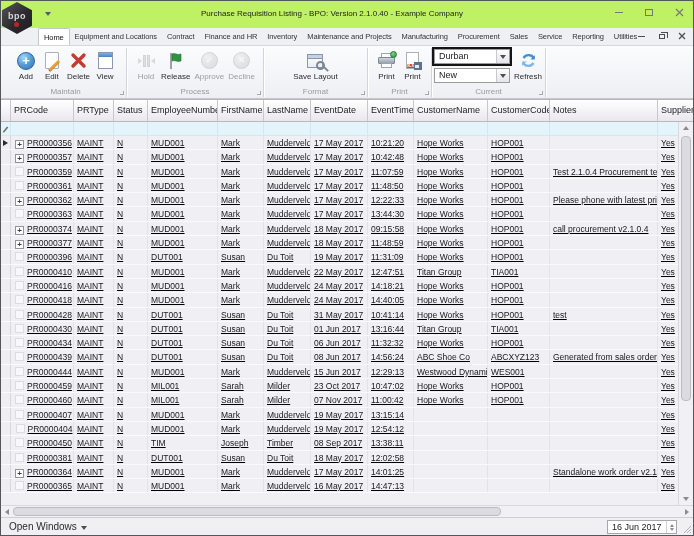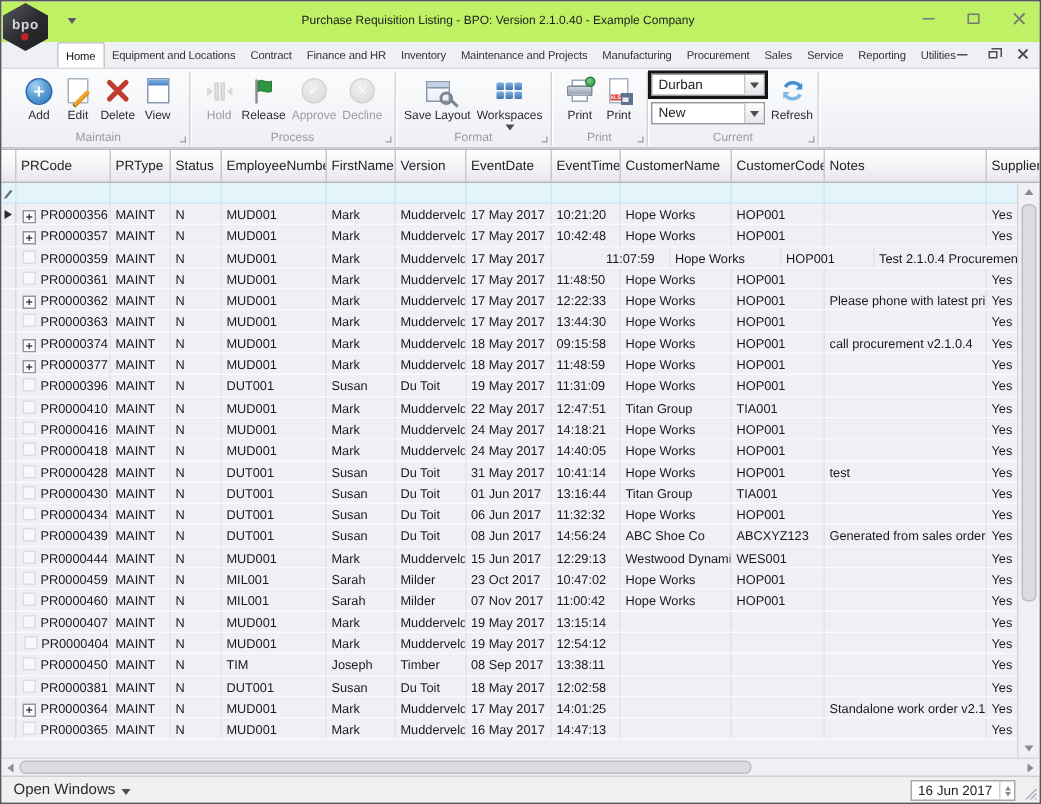--- a/index.html
+++ b/index.html
@@ -86,21 +86,21 @@
   .hcell { border-right:1px solid #c9c7cd; padding:5px 0 0 3px; font-size:9px; color:#232327; white-space:nowrap; overflow:hidden; flex:0 0 auto; }
   .hcell.ind { width:10px; padding:0; }
   .hcell.fill { flex:1 1 auto; border-right:none; }
   .grid-main { flex:1; display:flex; min-height:0; }
   .grid-left { width:677px; display:flex; flex-direction:column; min-width:0; }
   .frow { display:flex; height:14px; flex:0 0 14px; background:#e3f4fa; border-bottom:1px solid #d2e7ef; }
   .fcell { border-right:1px solid #d2e7ef; flex:0 0 auto; }
   .fcell.ind { width:10px; display:flex; align-items:center; justify-content:center; }
   .fcell.fill { flex:1 1 auto; border-right:none; }
   .rows { flex:1; overflow:hidden; }
-  .grow { display:flex; height:14.3px; background:#f0eff4; border-bottom:1px solid #fafafc; }
+  .grow { display:flex; height:14.3px; background:#f0eff4; border-bottom:1px solid #fafafc;text-decoration:underline; }
   .cell { border-right:1px solid #e3e2e8; padding:2px 0 0 3px; font-size:8.5px; color:#18181c; white-space:nowrap; overflow:hidden; flex:0 0 auto; line-height:11px; }
   .cell.ind { width:10px; padding:0; display:flex; align-items:center; justify-content:center; border-right:1px solid #d8d7dd; background:#efeef3; }
   .cell.fill { flex:1 1 auto; border-right:none; }
   .cur-arrow { width:0; height:0; border-top:3px solid transparent; border-bottom:3px solid transparent; border-left:5px solid #2b2b2f; }
   .exp { display:inline-block; width:9px; height:9px; margin:0 3px 0 1px; vertical-align:-1px; text-align:center; }
   .exp.plus { border:1px solid #94949c; background:#fdfdfe; color:#3c3c42; font-size:8px; font-weight:bold; line-height:7px; }
   .exp.faint { border:1px solid #dddce2; background:rgba(255,255,255,.5); }
 
   
   .vscroll { width:15px; flex:0 0 15px; background:#f1f0f5; border-left:1px solid #d9d8dd; position:relative; }
@@ -257,34 +257,20 @@
 
     <div class="rgroup" style="width:104px">
       <div class="rbtn">
         <span class="icbox">
             <span class="ic-savelayout">
               <span class="wrench"></span>
             </span>
           </span>
         <span class="lbl">Save Layout</span>
       </div>
-      <div class="rbtn">
-        <span class="icbox">
-            <span class="ic-workspaces">
-              <i></i>
-              <i></i>
-              <i></i>
-              <i></i>
-              <i></i>
-              <i></i>
-            </span>
-          </span>
-        <span class="lbl">Workspaces</span>
-        <span class="drop-arrow"></span>
-      </div>
       <span class="rgroup-label">Format</span>
       <span class="launcher"></span>
     </div>
 
     <div class="rgroup" style="width:64px">
       <div class="rbtn">
         <span class="icbox">
             <span class="ic-print">
               <span class="paper"></span>
               <span class="body"></span>
@@ -339,21 +325,21 @@
 
   <div class="grid-wrap">
 
     <div class="ghead" id="ghead">
         <div class="hcell ind"></div>
         <div class="hcell" style="width: 63px;">PRCode</div>
         <div class="hcell" style="width: 40px;">PRType</div>
         <div class="hcell" style="width: 34px;">Status</div>
         <div class="hcell" style="width: 70px;">EmployeeNumber</div>
         <div class="hcell" style="width: 46px;">FirstName</div>
-        <div class="hcell" style="width: 47px;">Version</div>
+        <div class="hcell" style="width: 47px;">LastName</div>
         <div class="hcell" style="width: 57px;">EventDate</div>
         <div class="hcell" style="width: 46px;">EventTime</div>
         <div class="hcell" style="width: 74px;">CustomerName</div>
         <div class="hcell" style="width: 62px;">CustomerCode</div>
         <div class="hcell" style="width: 108px;">Notes</div>
         <div class="hcell fill">SupplierEx</div>
       </div>
 
     <div class="grid-main">
       <div class="grid-left">
@@ -411,21 +397,21 @@
             </div>
             <div class="grow">
               <div class="cell ind"></div>
               <div class="cell" style="width: 63px;"><span class="exp faint"></span><span>PR0000359</span></div>
               <div class="cell" style="width: 40px;">MAINT</div>
               <div class="cell" style="width: 34px;">N</div>
               <div class="cell" style="width: 70px;">MUD001</div>
               <div class="cell" style="width: 46px;">Mark</div>
               <div class="cell" style="width: 47px;">Mudderveld</div>
               <div class="cell" style="width: 57px;">17 May 2017</div>
-              <div class="cell" style="width: 46px; margin-left: 33px;">11:07:59</div>
+              <div class="cell" style="width: 46px;">11:07:59</div>
               <div class="cell" style="width: 74px;">Hope Works</div>
               <div class="cell" style="width: 62px;">HOP001</div>
               <div class="cell" style="width: 108px;">Test 2.1.0.4 Procurement test</div>
               <div class="cell fill">Yes</div>
             </div>
             <div class="grow">
               <div class="cell ind"></div>
               <div class="cell" style="width: 63px;"><span class="exp faint"></span><span>PR0000361</span></div>
               <div class="cell" style="width: 40px;">MAINT</div>
               <div class="cell" style="width: 34px;">N</div>

